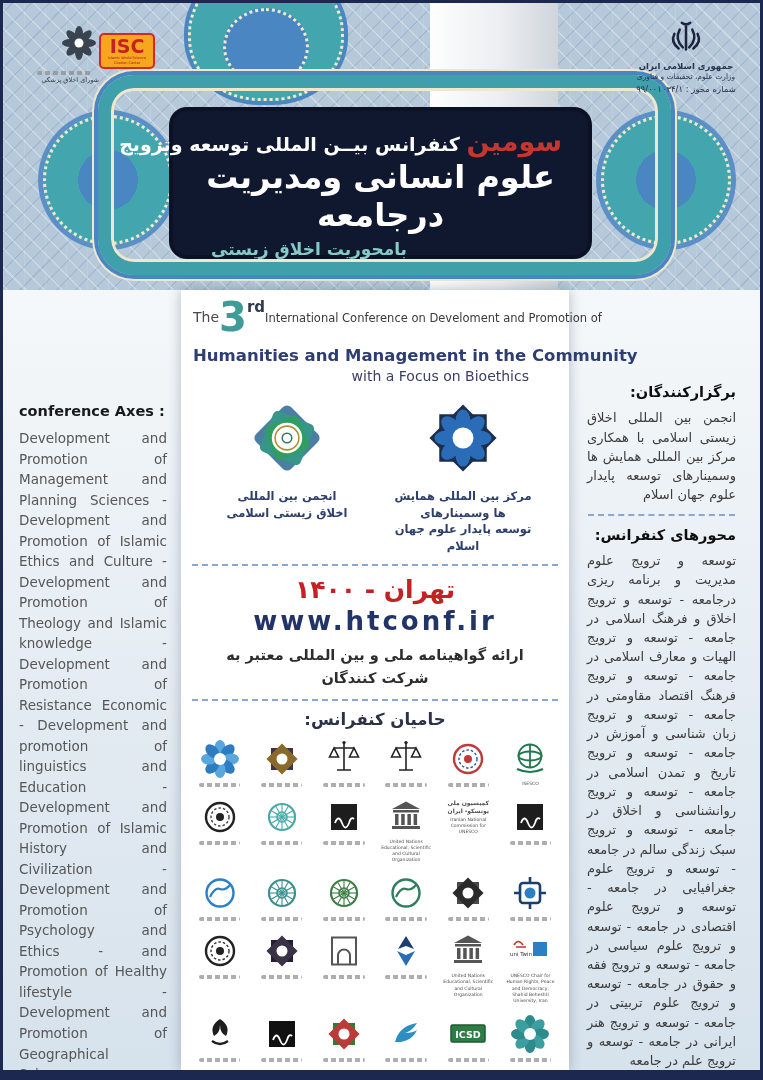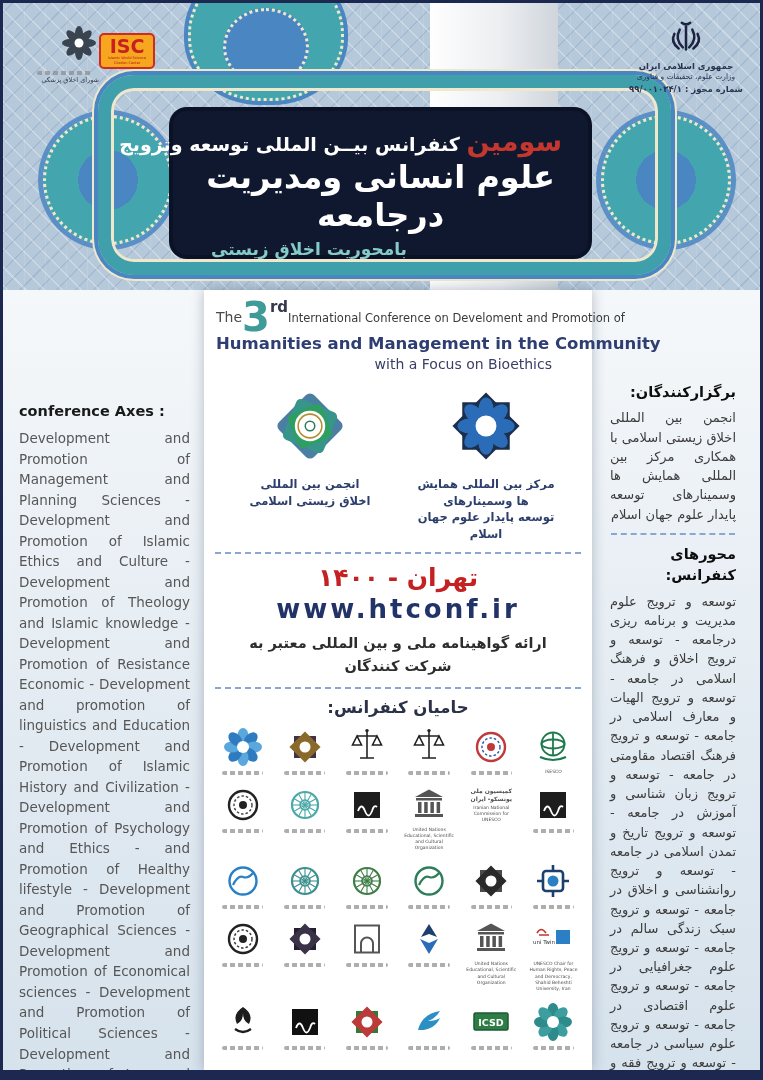--- a/index.html
+++ b/index.html
@@ -36,42 +36,42 @@
   
   .logo-univ{position:absolute;left:26px;top:20px;width:70px;text-align:right;color:#343c4c;}
   .logo-univ .tl{font-size:6.5px;direction:rtl;line-height:1.6;}
   .logo-isc{position:absolute;left:96px;top:30px;width:56px;background:#f6a71f;border:2px solid #cf2b20;
     border-radius:5px;text-align:center;padding:2px 0 1px;box-sizing:border-box;}
   .isc-t{color:#c81f1f;font-weight:bold;font-size:19px;line-height:1;}
   .isc-c{font-size:3.5px;color:#b01a1a;line-height:1.4;}
   .gov{position:absolute;right:14px;top:16px;width:120px;text-align:center;color:#2a3350;direction:rtl;}
   .gov .g1{font-size:8.5px;font-weight:bold;}
   .gov .g2{font-size:7.5px;margin-top:1px;}
-  .gov .lic{font-size:8.5px;margin-top:3px;font-weight:bold;}
+  .gov .lic{font-size:8.5px;margin-top:3px;font-weight:normal;}
   
   .main{position:absolute;top:287px;left:0;right:0;bottom:7px;display:flex;}
-  .col-left{width:201px;box-sizing:border-box;padding:110px 14px 0 16px;
+  .col-left{width:178px;box-sizing:border-box;padding:110px 14px 0 16px;
     background:linear-gradient(180deg,#f5f8fa 0%,#e3ebf2 55%,#d6e2ec 100%);
     color:#565656;font-size:13.5px;line-height:1.52;text-align:justify;}
   .col-left h3{font-size:14.5px;color:#191919;margin:0 0 6px;}
   .col-center{width:388px;background:#fff;box-shadow:0 0 12px rgba(30,50,80,.30);z-index:2;
     box-sizing:border-box;padding:10px 10px 0;}
   .col-right{flex:1;box-sizing:border-box;padding:92px 24px 0 18px;direction:rtl;
     background:linear-gradient(180deg,#f5f8fa 0%,#e3ebf2 55%,#d6e2ec 100%);
     color:#3c3c3c;font-size:13px;line-height:1.48;text-align:justify;}
   .col-right h3{font-size:14.5px;color:#0e0e0e;margin:0 0 5px;}
   .hr-d{border:none;border-top:2px dashed #8aa6d2;margin:9px 1px;}
   
   .etitle{padding:2px 2px 0;}
   .row1{display:flex;align-items:flex-end;}
   .the{font-size:14px;color:#4a4a4a;padding-bottom:7px;}
   .big3{font-size:40px;line-height:.75;color:#3f9b98;font-weight:bold;}
   .rd{font-size:15px;color:#33384f;font-weight:bold;vertical-align:top;}
   .l1{font-size:11.5px;color:#3a3a3a;padding-bottom:7px;white-space:nowrap;}
-  .l2{font-size:16.5px;font-weight:bold;color:#2e3d72;white-space:nowrap;text-align:center;margin-top:2px;}
+  .l2{font-size:16.5px;font-weight:bold;color:#2e3d72;white-space:nowrap;text-align:center;margin-top:14px;}
   .l3{font-size:14px;color:#3a3f66;text-align:right;padding-right:28px;margin-top:3px;}
   
   .orglogos{display:flex;justify-content:center;gap:36px;margin:16px 0 4px;}
   .olog{text-align:center;width:140px;}
   .ocap{font-size:11.5px;font-weight:bold;color:#2c3e6b;line-height:1.45;margin-top:8px;direction:rtl;}
   
   .city{color:#c42222;font-size:25px;font-weight:bold;text-align:center;margin:8px 0 2px;direction:rtl;}
   .web{color:#223368;font-size:26px;font-weight:bold;text-align:center;letter-spacing:3px;}
   .note{direction:rtl;text-align:center;font-size:14.5px;font-weight:bold;color:#2d2d2d;margin:8px 34px 0;line-height:1.6;}
   .stitle{direction:rtl;text-align:center;font-size:16.5px;font-weight:bold;color:#2b3147;margin:4px 0 8px;}

